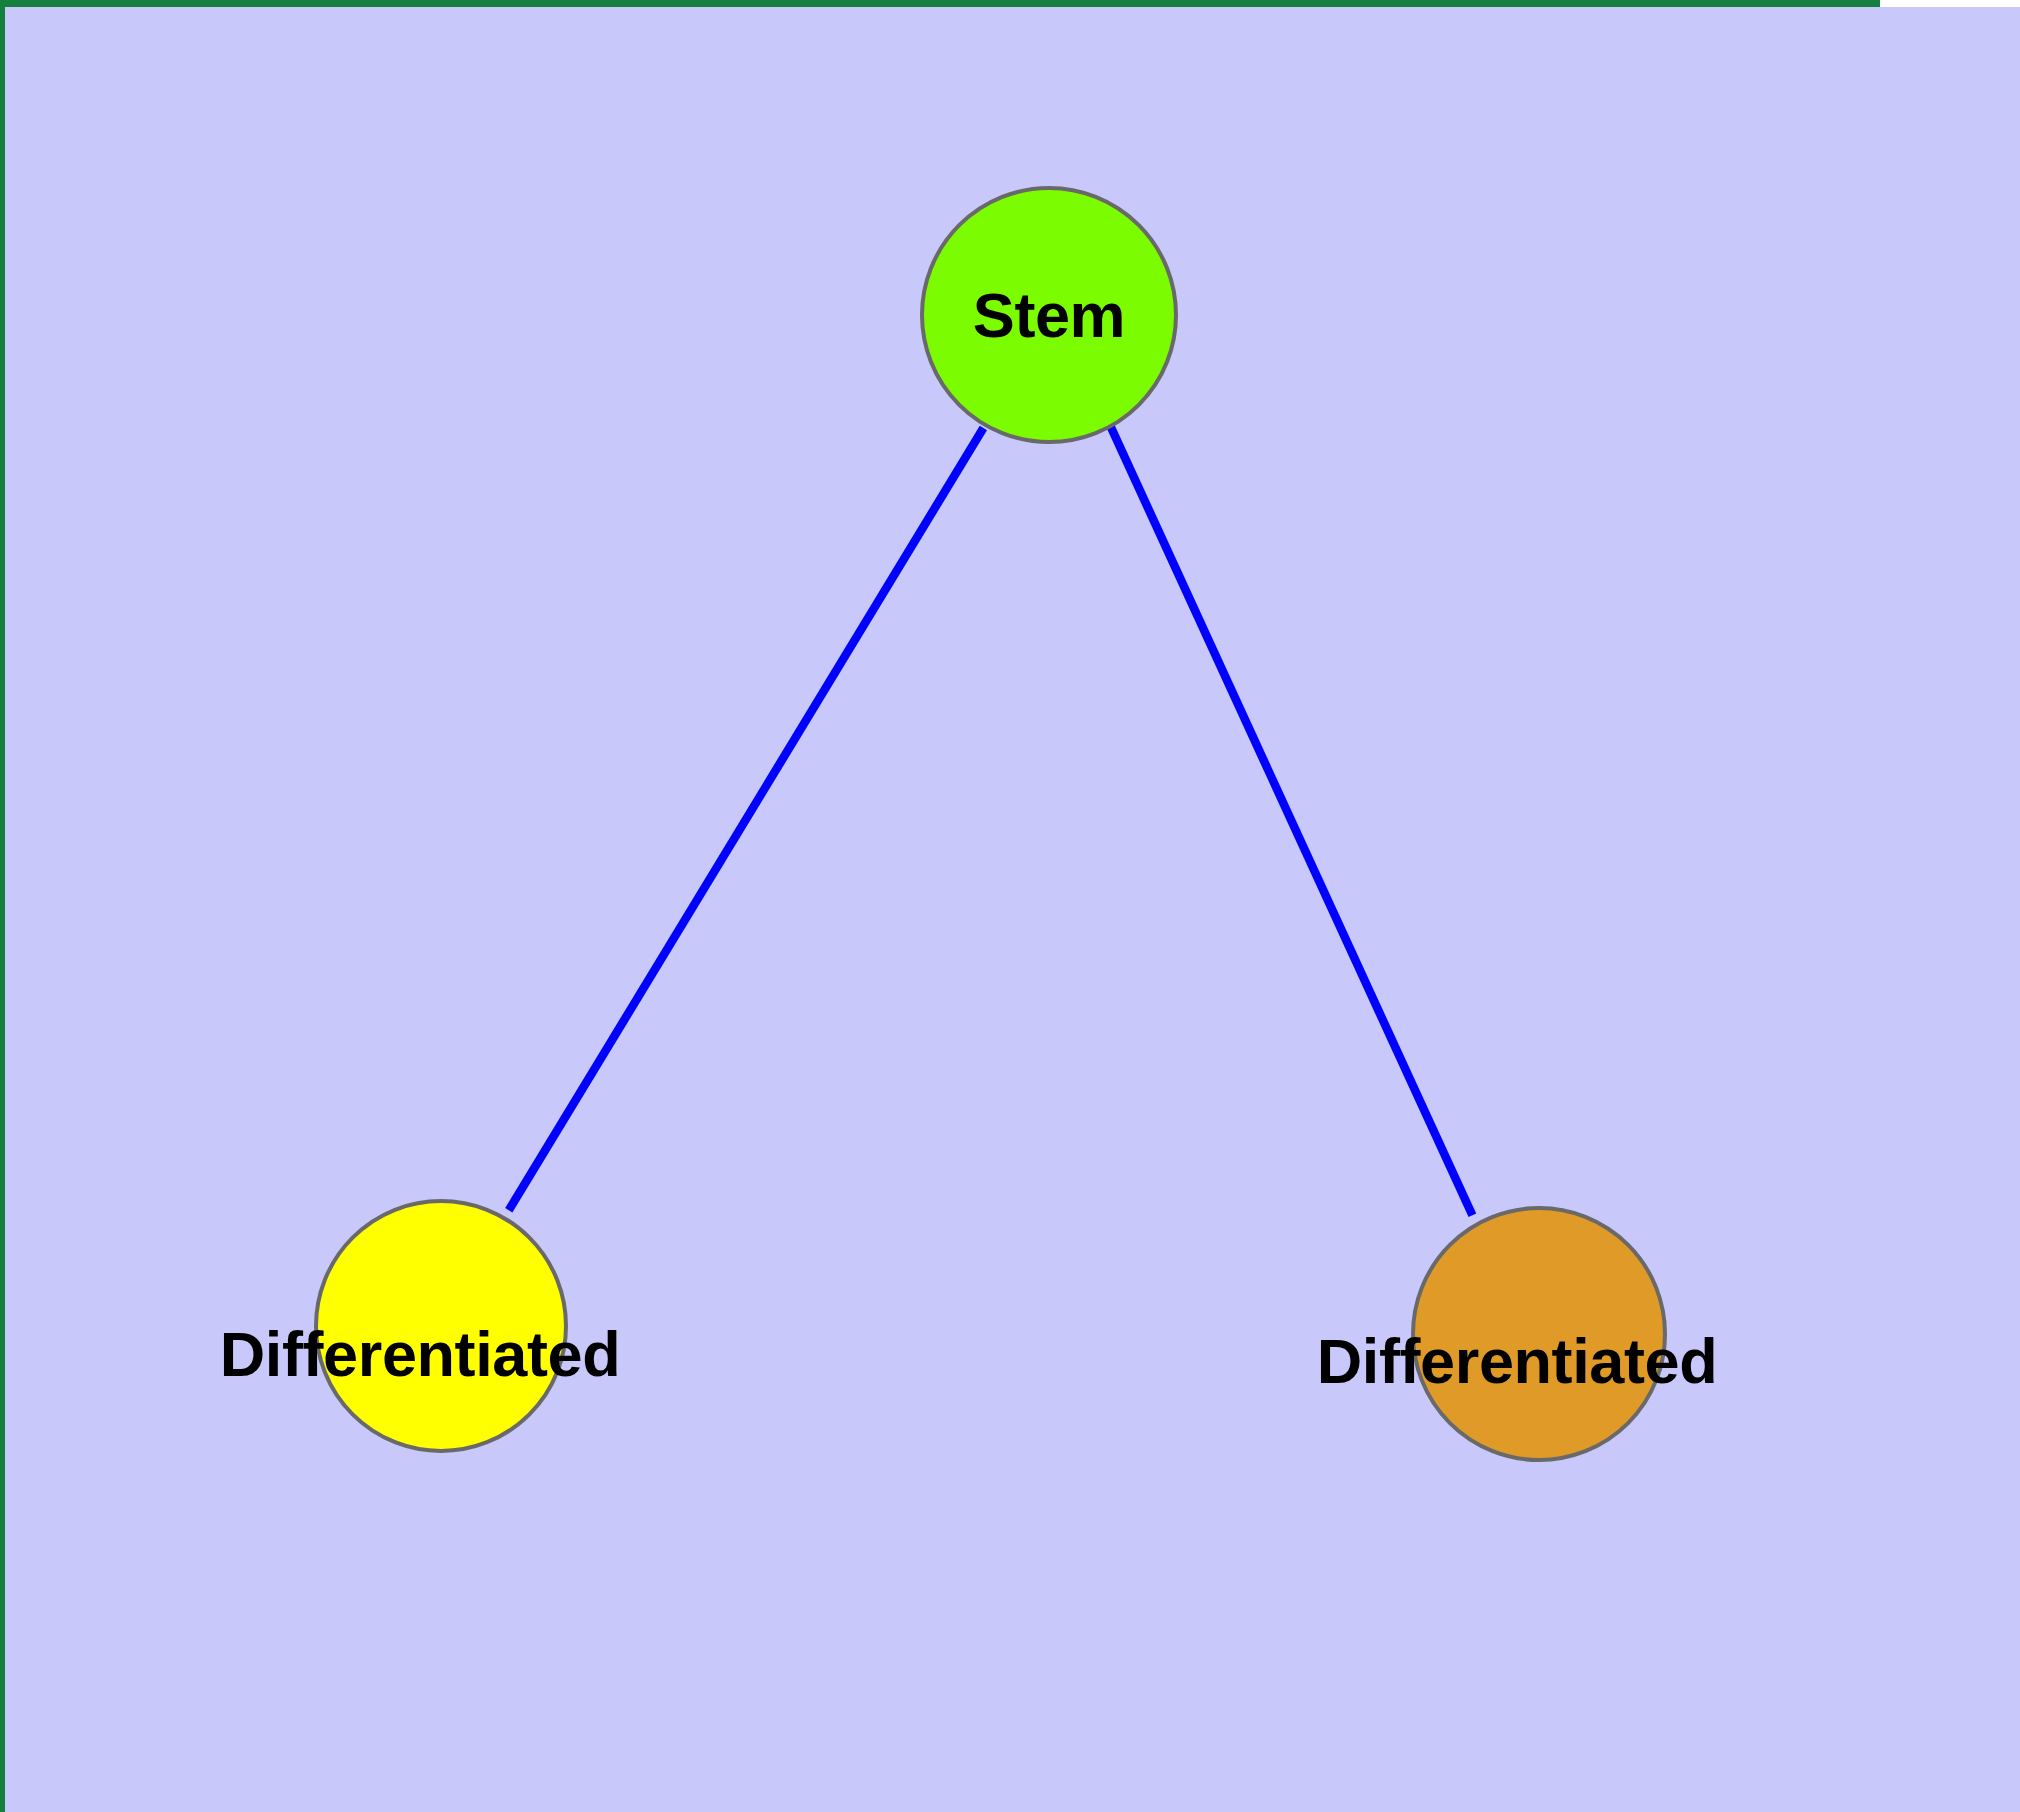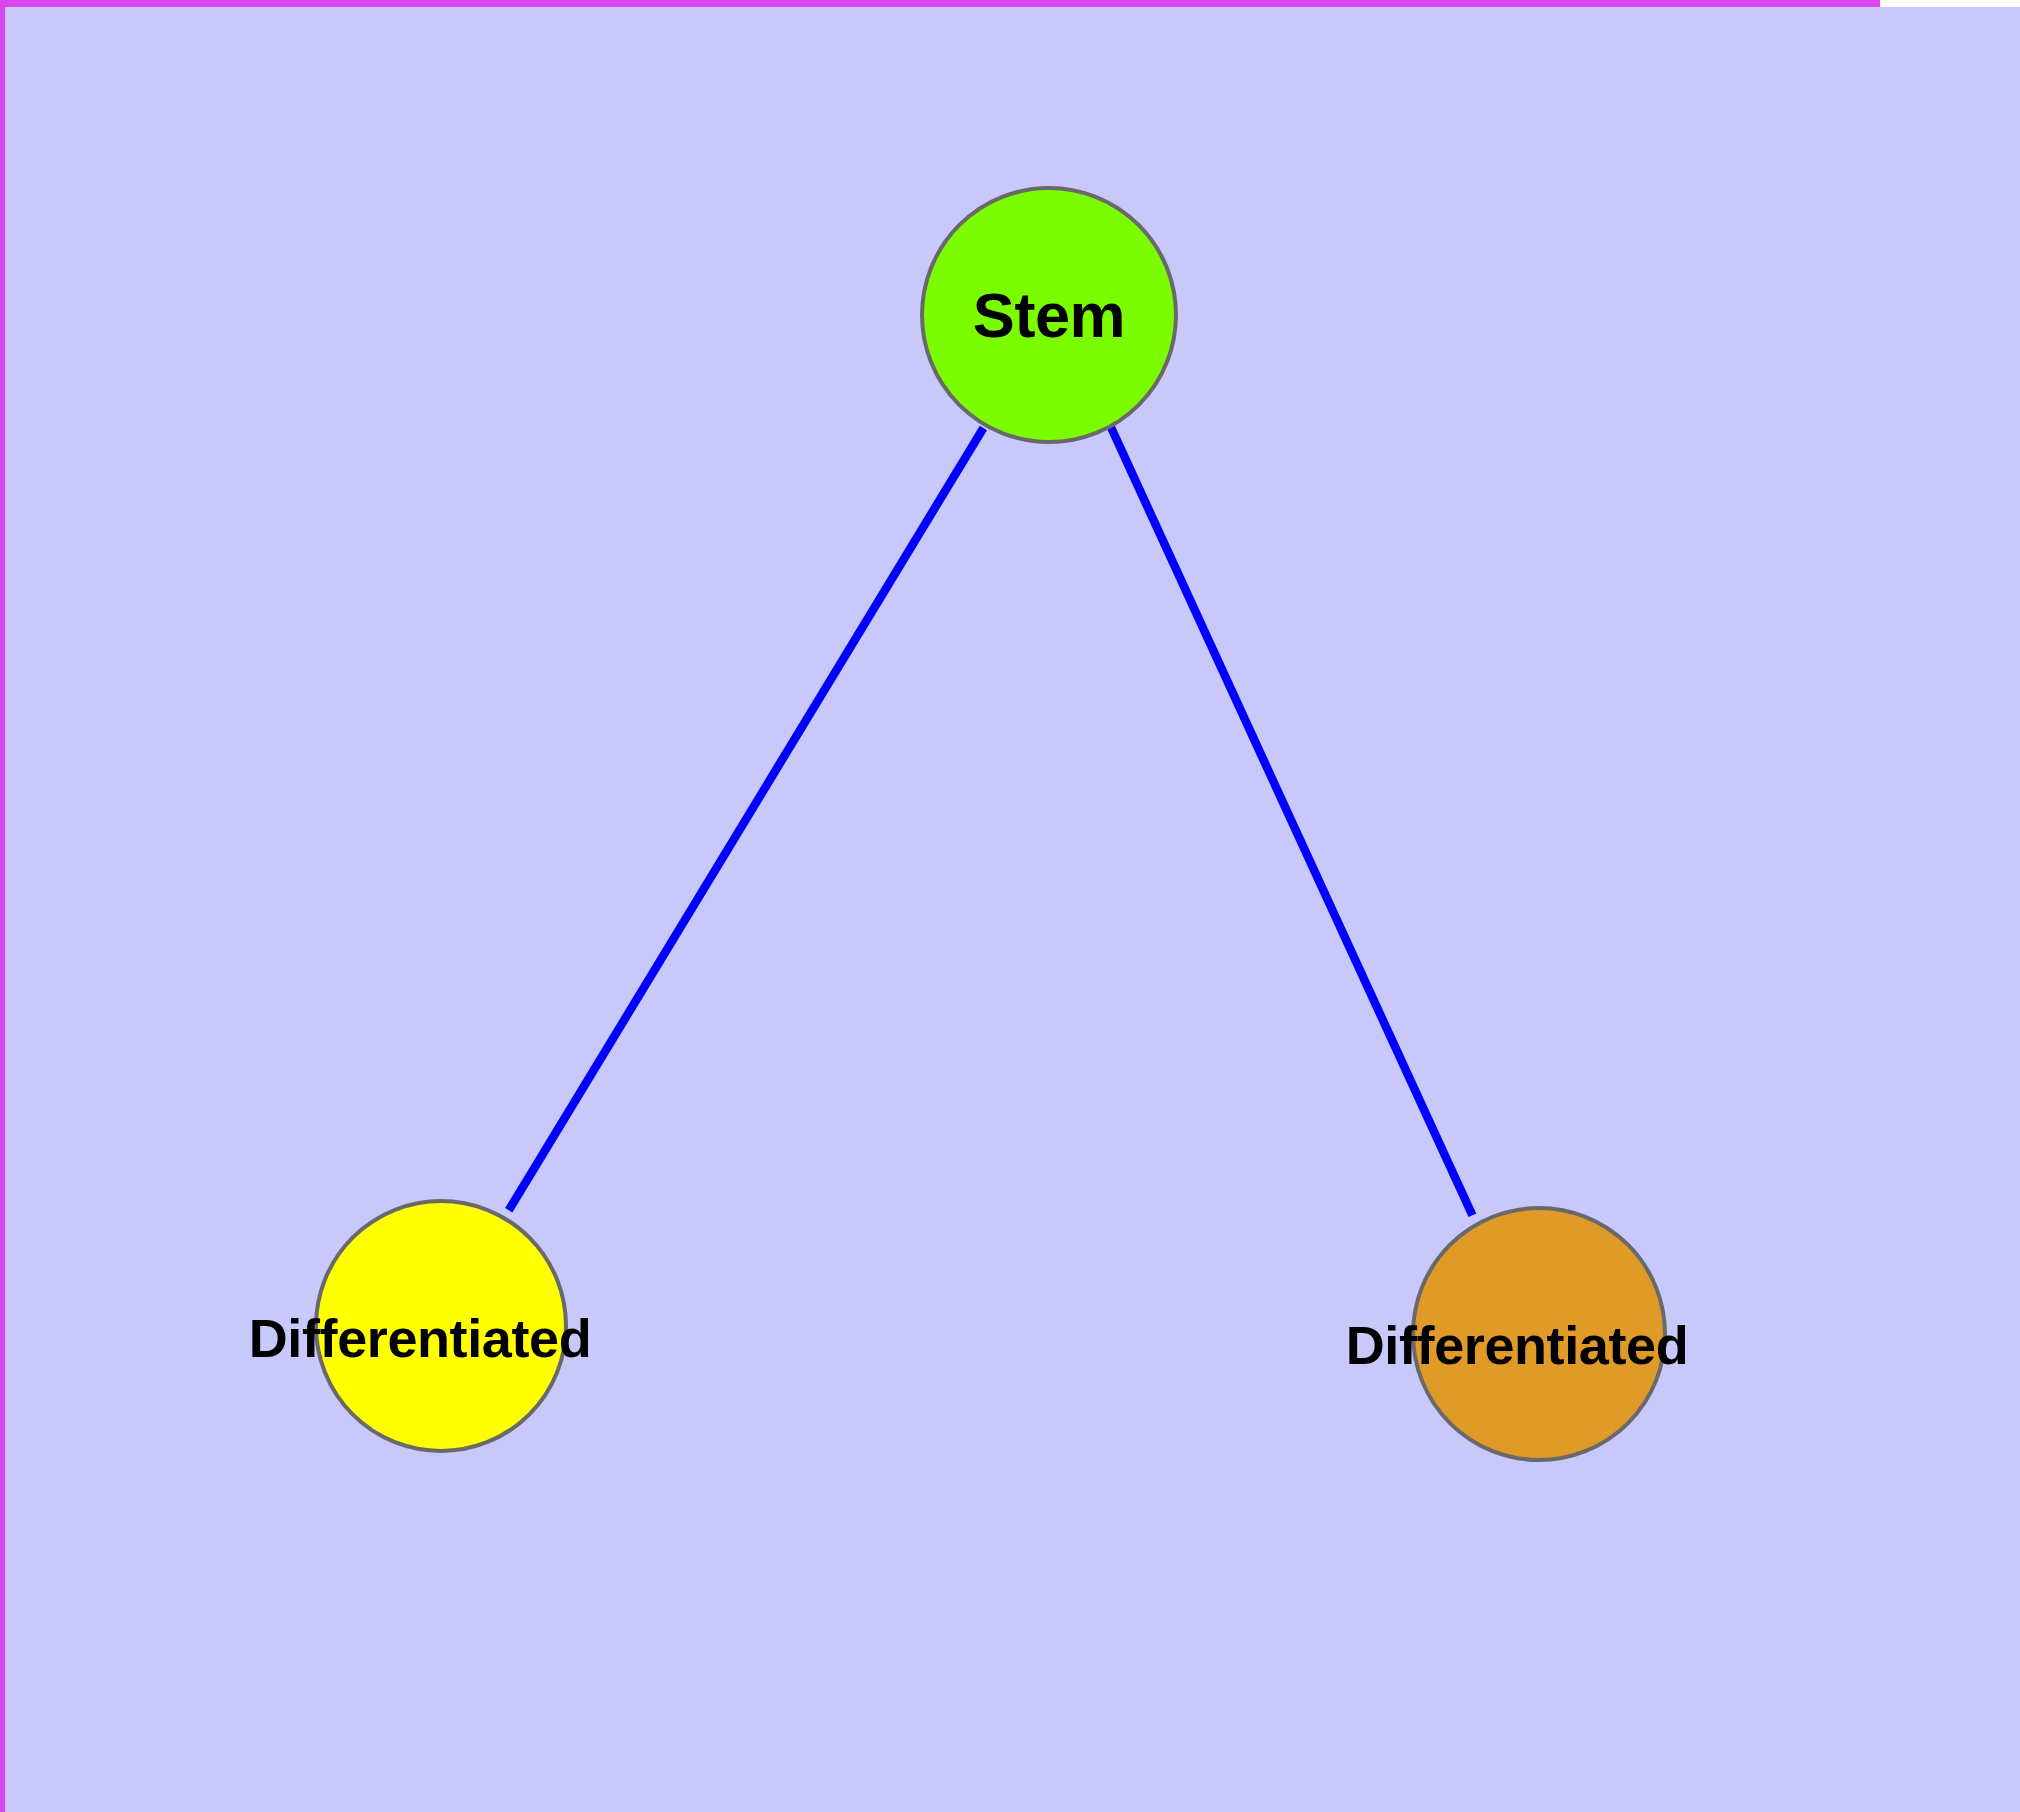--- a/index.html
+++ b/index.html
@@ -12,21 +12,21 @@
     width: 2021px;
     height: 1812px;
     overflow: hidden;
     font-family: "Liberation Sans", sans-serif;
   }
 
   #graph-canvas {
     position: relative;
     width: 1880px;
     height: 1812px;
-    background: #d946ef;
+    background: #15803d;
     box-sizing: border-box;
   }
 
   
   #plot-area {
     position: absolute;
     left: 5.1px;
     top: 6.8px;
     width: 2015px;
     height: 1805px;
@@ -62,21 +62,21 @@
     font-size: 63px;
     letter-spacing: -0.4px;
     white-space: nowrap;
   }
 
   
   .node-outer-label {
     position: absolute;
     color: #000000;
     font-weight: bold;
-    font-size: 54px;
+    font-size: 63px;
     line-height: 1.12;
     text-align: center;
     white-space: pre-line;
     letter-spacing: -0.4px;
     z-index: 5;
   }
 </style>
 </head>
 <body>
 

